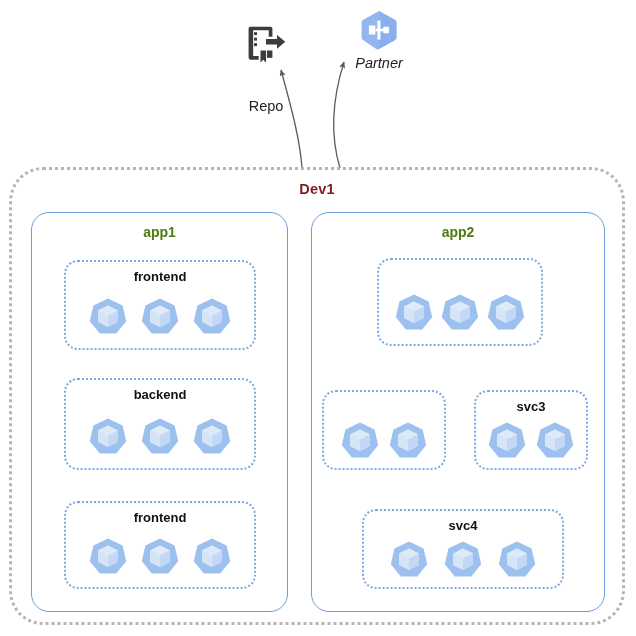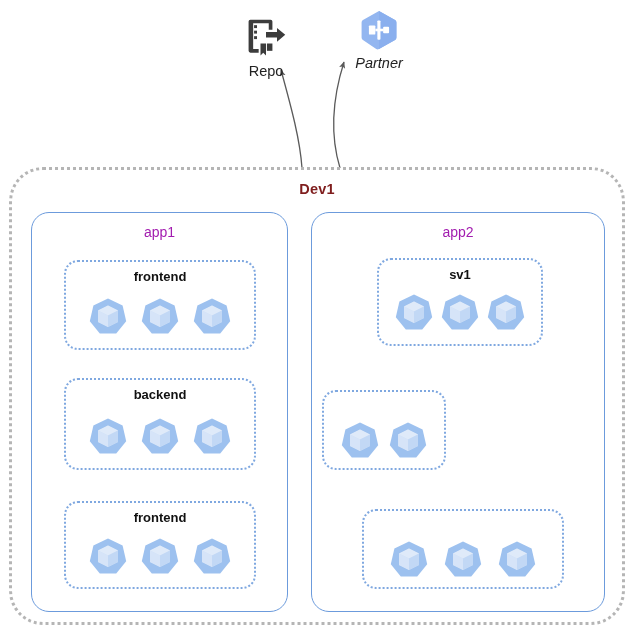--- a/index.html
+++ b/index.html
@@ -79,22 +79,22 @@
     box-sizing: border-box;
     background: #ffffff;
   }
   .app-title {
     position: absolute;
     left: 0;
     top: 11px;
     width: 100%;
     text-align: center;
     font-size: 14px;
-    font-weight: normal;
-    color: #a21caf;
+    font-weight: bold;
+    color: #4d7c0f;
   }
 
   
   .svc-box {
     position: absolute;
     border: 2.4px dotted #7fa8e0;
     border-radius: 14px;
     box-sizing: border-box;
     background: #ffffff;
   }
@@ -146,21 +146,21 @@
 
     <path d="M 159,473 L 159,497" fill="none" stroke="#5a5a5a" stroke-width="1.9" marker-end="url(#ah-thick)"></path>
 
     <path d="M 444,346 L 444,362 Q 444,371 435,371 L 393,371 Q 384,371 384,380 L 384,388" fill="none" stroke="#5a5a5a" stroke-width="2.2" stroke-linecap="round" marker-end="url(#ah-thick)"></path>
 
     <path d="M 476,346 L 476,362 Q 476,371 485,371 L 527,371 Q 536,371 536,380 L 536,388" fill="none" stroke="#5a5a5a" stroke-width="2.2" stroke-linecap="round" marker-end="url(#ah-thick)"></path>
 
     <path d="M 384,470 L 384,484 Q 384,493 393,493 L 455,493 Q 464,493 464,502 L 464,508" fill="none" stroke="#5a5a5a" stroke-width="2.2" stroke-linecap="round" marker-end="url(#ah-thick)"></path>
   </svg>
 
-  <div class="ext-node" style="left:221px; top:16px;">
+  <div class="ext-node" style="left:221px; top:23px;gap:28px;">
     <svg class="ext-icon" viewBox="0 0 48 48">
       <path d="M7 4 h22 a2 2 0 0 1 2 2 v9 h-4 v-7 h-17 v28 h6 v4 h-9 a2 2 0 0 1 -2 -2 v-32 a2 2 0 0 1 2 -2 z" fill="#3c3c3c"></path>
       <rect x="11" y="10" width="3.2" height="3.2" fill="#3c3c3c"></rect>
       <rect x="11" y="16" width="3.2" height="3.2" fill="#3c3c3c"></rect>
       <rect x="11" y="22" width="3.2" height="3.2" fill="#3c3c3c"></rect>
       <path d="M18 30 h6 v13 l-3 -3 l-3 3 z" fill="#3c3c3c"></path>
       <path d="M25 30 h6 v8 h-6 z" fill="#3c3c3c"></path>
       <path d="M24 17.5 h12 v-4.5 l9 7.5 l-9 7.5 v-4.5 h-12 z" fill="#3c3c3c"></path>
     </svg>
     <div class="ext-label">Repo</div>
@@ -283,21 +283,20 @@
           </g>
         </svg>
     </div>
   </div>
 
   <div class="app-box" style="left:311px; top:212px; width:294px; height:400px;padding-left:12px;">
     <div class="app-title">app2</div>
   </div>
 
   <div class="svc-box" style="left:377px; top:258px; width:166px; height:88px;">
-    <div class="svc-title">sv1</div>
     <div class="pod-row" style="top:32px; gap:6px;">
       <svg class="pod" viewBox="0 0 40 40">
           <g>
             <path d="M20 2.4 L34.6 9.6 L38.2 25.2 L28.2 37.6 L11.8 37.6 L1.8 25.2 L5.4 9.6 Z" fill="#9dc1ef"></path>
             <path d="M20 9.6 L30 14.6 L30 26 L20 31 L10 26 L10 14.6 Z" fill="#cfe0f7"></path>
             <path d="M10 14.6 L20 19.6 L30 14.6 L20 9.6 Z" fill="#dfeaf9"></path>
             <path d="M20 19.6 L30 14.6 L30 26 L20 31 Z" fill="#c2d8f5"></path>
             <path d="M20 19.6 L20 31 L10 26 L10 14.6 Z" fill="#d6e4f8"></path>
           </g>
         </svg>
@@ -338,22 +337,46 @@
             <path d="M20 2.4 L34.6 9.6 L38.2 25.2 L28.2 37.6 L11.8 37.6 L1.8 25.2 L5.4 9.6 Z" fill="#9dc1ef"></path>
             <path d="M20 9.6 L30 14.6 L30 26 L20 31 L10 26 L10 14.6 Z" fill="#cfe0f7"></path>
             <path d="M10 14.6 L20 19.6 L30 14.6 L20 9.6 Z" fill="#dfeaf9"></path>
             <path d="M20 19.6 L30 14.6 L30 26 L20 31 Z" fill="#c2d8f5"></path>
             <path d="M20 19.6 L20 31 L10 26 L10 14.6 Z" fill="#d6e4f8"></path>
           </g>
         </svg>
     </div>
   </div>
 
+  <div class="svc-box" style="left:474px; top:390px; width:114px; height:80px;">
+    <div class="svc-title">svc3</div>
+    <div class="pod-row" style="top:28px; gap:8px;">
+      <svg class="pod" viewBox="0 0 40 40">
+          <g>
+            <path d="M20 2.4 L34.6 9.6 L38.2 25.2 L28.2 37.6 L11.8 37.6 L1.8 25.2 L5.4 9.6 Z" fill="#9dc1ef"></path>
+            <path d="M20 9.6 L30 14.6 L30 26 L20 31 L10 26 L10 14.6 Z" fill="#cfe0f7"></path>
+            <path d="M10 14.6 L20 19.6 L30 14.6 L20 9.6 Z" fill="#dfeaf9"></path>
+            <path d="M20 19.6 L30 14.6 L30 26 L20 31 Z" fill="#c2d8f5"></path>
+            <path d="M20 19.6 L20 31 L10 26 L10 14.6 Z" fill="#d6e4f8"></path>
+          </g>
+        </svg>
+      <svg class="pod" viewBox="0 0 40 40">
+          <g>
+            <path d="M20 2.4 L34.6 9.6 L38.2 25.2 L28.2 37.6 L11.8 37.6 L1.8 25.2 L5.4 9.6 Z" fill="#9dc1ef"></path>
+            <path d="M20 9.6 L30 14.6 L30 26 L20 31 L10 26 L10 14.6 Z" fill="#cfe0f7"></path>
+            <path d="M10 14.6 L20 19.6 L30 14.6 L20 9.6 Z" fill="#dfeaf9"></path>
+            <path d="M20 19.6 L30 14.6 L30 26 L20 31 Z" fill="#c2d8f5"></path>
+            <path d="M20 19.6 L20 31 L10 26 L10 14.6 Z" fill="#d6e4f8"></path>
+          </g>
+        </svg>
+    </div>
+  </div>
 
   <div class="svc-box" style="left:362px; top:509px; width:202px; height:80px;">
+    <div class="svc-title">svc4</div>
     <div class="pod-row" style="top:28px; gap:14px;">
       <svg class="pod" viewBox="0 0 40 40">
           <g>
             <path d="M20 2.4 L34.6 9.6 L38.2 25.2 L28.2 37.6 L11.8 37.6 L1.8 25.2 L5.4 9.6 Z" fill="#9dc1ef"></path>
             <path d="M20 9.6 L30 14.6 L30 26 L20 31 L10 26 L10 14.6 Z" fill="#cfe0f7"></path>
             <path d="M10 14.6 L20 19.6 L30 14.6 L20 9.6 Z" fill="#dfeaf9"></path>
             <path d="M20 19.6 L30 14.6 L30 26 L20 31 Z" fill="#c2d8f5"></path>
             <path d="M20 19.6 L20 31 L10 26 L10 14.6 Z" fill="#d6e4f8"></path>
           </g>
         </svg>

